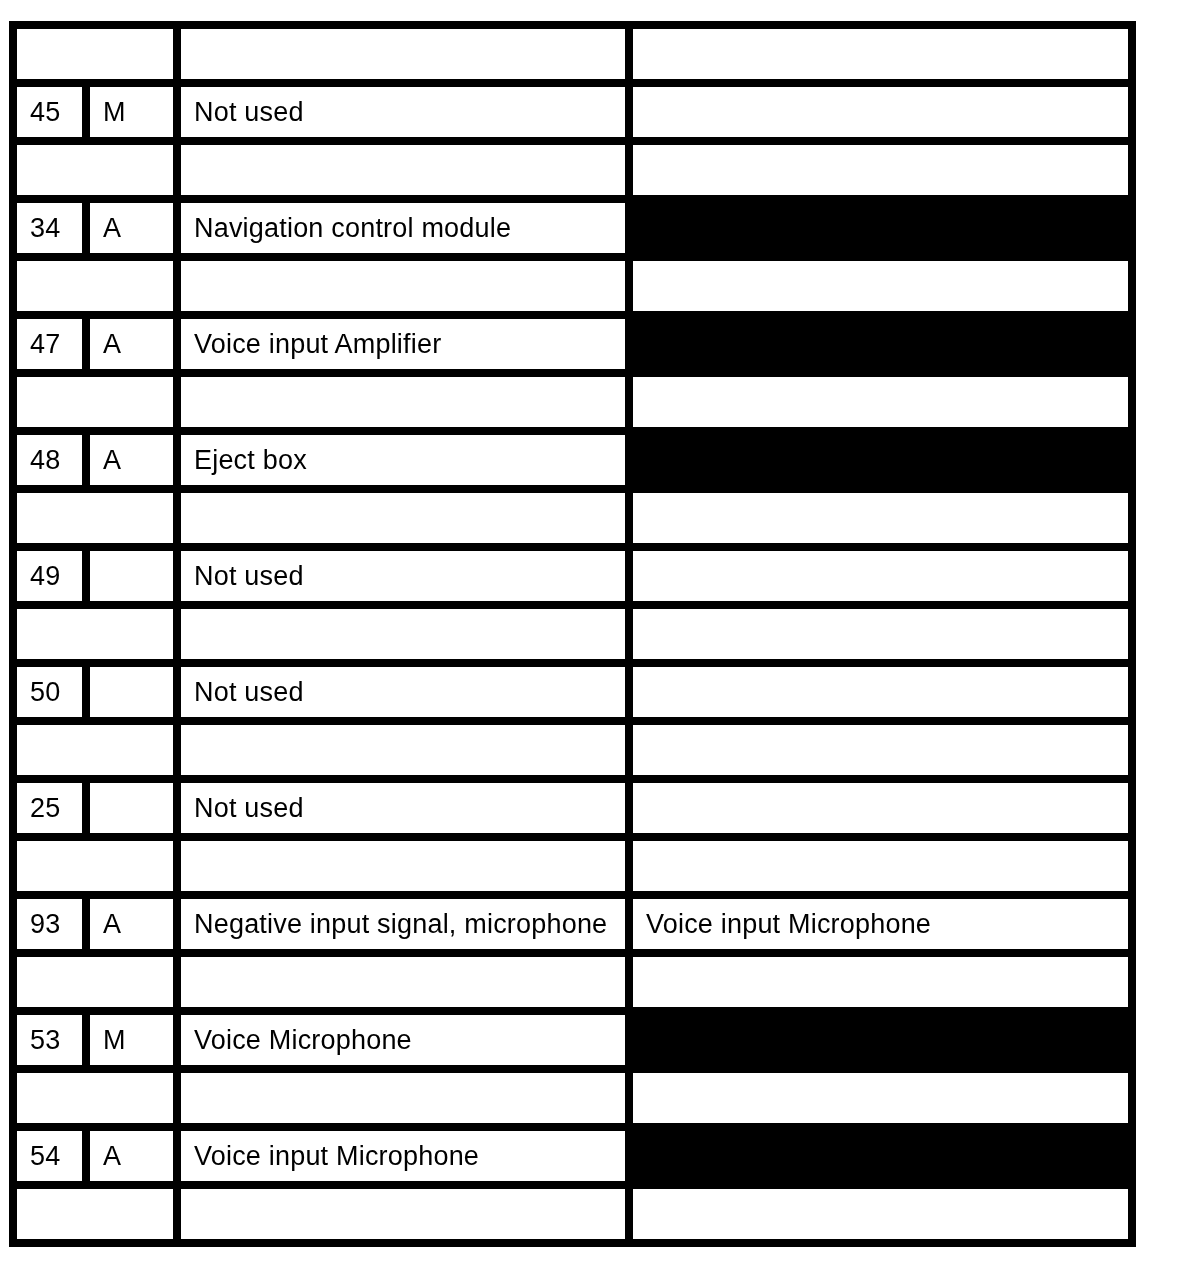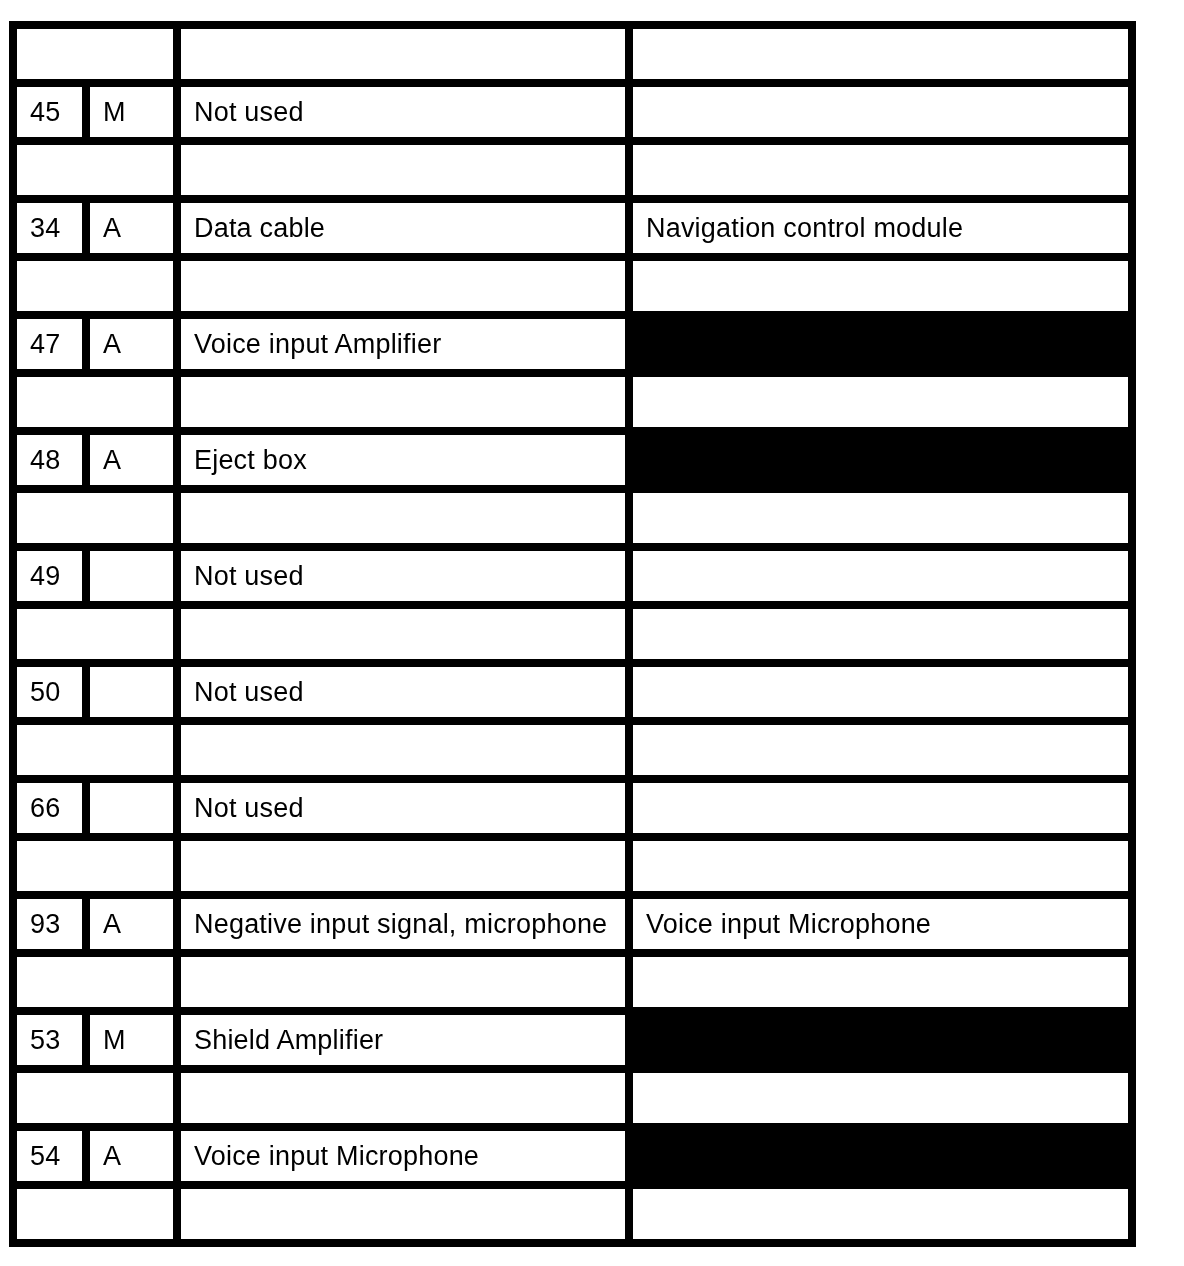--- a/index.html
+++ b/index.html
@@ -58,21 +58,20 @@
       <div class="cell"></div>
       <div class="cell">45</div>
       <div class="cell">M</div>
       <div class="cell">Not used</div>
       <div class="cell"></div>
       <div class="cell span2"></div>
       <div class="cell"></div>
       <div class="cell"></div>
       <div class="cell">34</div>
       <div class="cell">A</div>
-      <div class="cell">Data cable</div>
       <div class="cell">Navigation control module</div>
       <div class="cell span2"></div>
       <div class="cell"></div>
       <div class="cell"></div>
       <div class="cell">47</div>
       <div class="cell">A</div>
       <div class="cell">Voice input Amplifier</div>
       <div class="cell span2"></div>
       <div class="cell"></div>
       <div class="cell"></div>
@@ -89,37 +88,37 @@
       <div class="cell span2"></div>
       <div class="cell"></div>
       <div class="cell"></div>
       <div class="cell">50</div>
       <div class="cell"></div>
       <div class="cell">Not used</div>
       <div class="cell"></div>
       <div class="cell span2"></div>
       <div class="cell"></div>
       <div class="cell"></div>
-      <div class="cell">66</div>
+      <div class="cell">25</div>
       <div class="cell"></div>
       <div class="cell">Not used</div>
       <div class="cell"></div>
       <div class="cell span2"></div>
       <div class="cell"></div>
       <div class="cell"></div>
       <div class="cell">93</div>
       <div class="cell">A</div>
       <div class="cell">Negative input signal, microphone</div>
       <div class="cell">Voice input Microphone</div>
       <div class="cell span2"></div>
       <div class="cell"></div>
       <div class="cell"></div>
       <div class="cell">53</div>
       <div class="cell">M</div>
-      <div class="cell">Shield Amplifier</div>
+      <div class="cell">Voice Microphone</div>
       <div class="cell span2"></div>
       <div class="cell"></div>
       <div class="cell"></div>
       <div class="cell">54</div>
       <div class="cell">A</div>
       <div class="cell">Voice input Microphone</div>
       <div class="cell span2"></div>
       <div class="cell"></div>
       <div class="cell"></div>
     </div>

